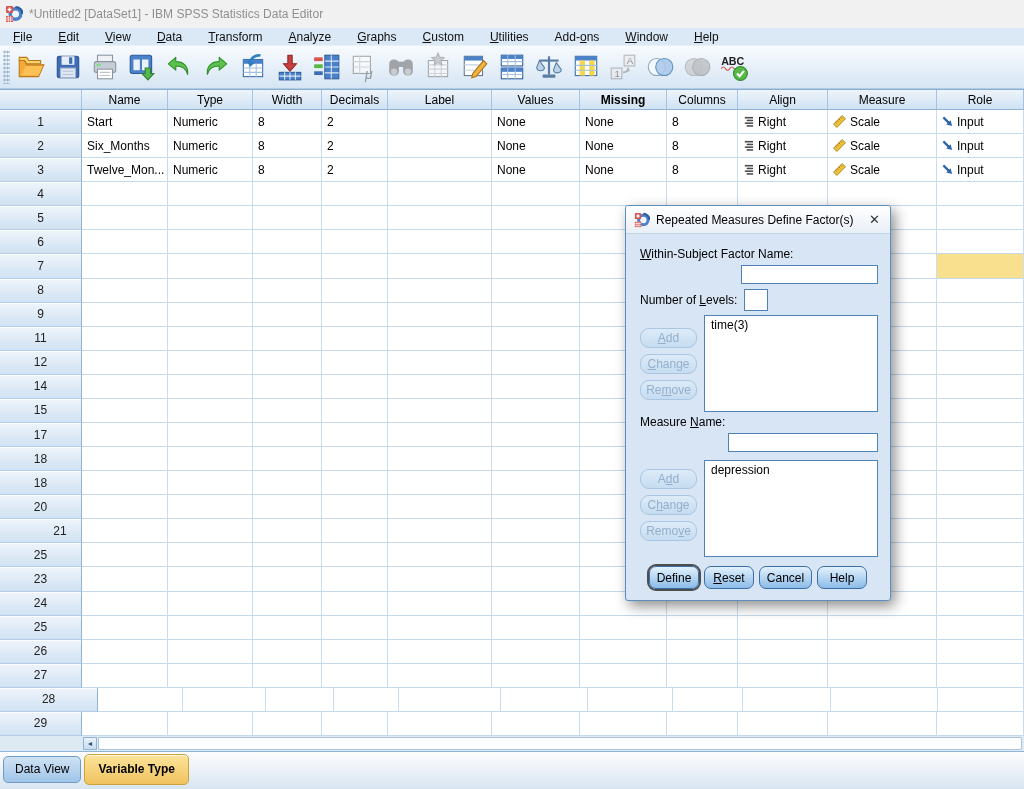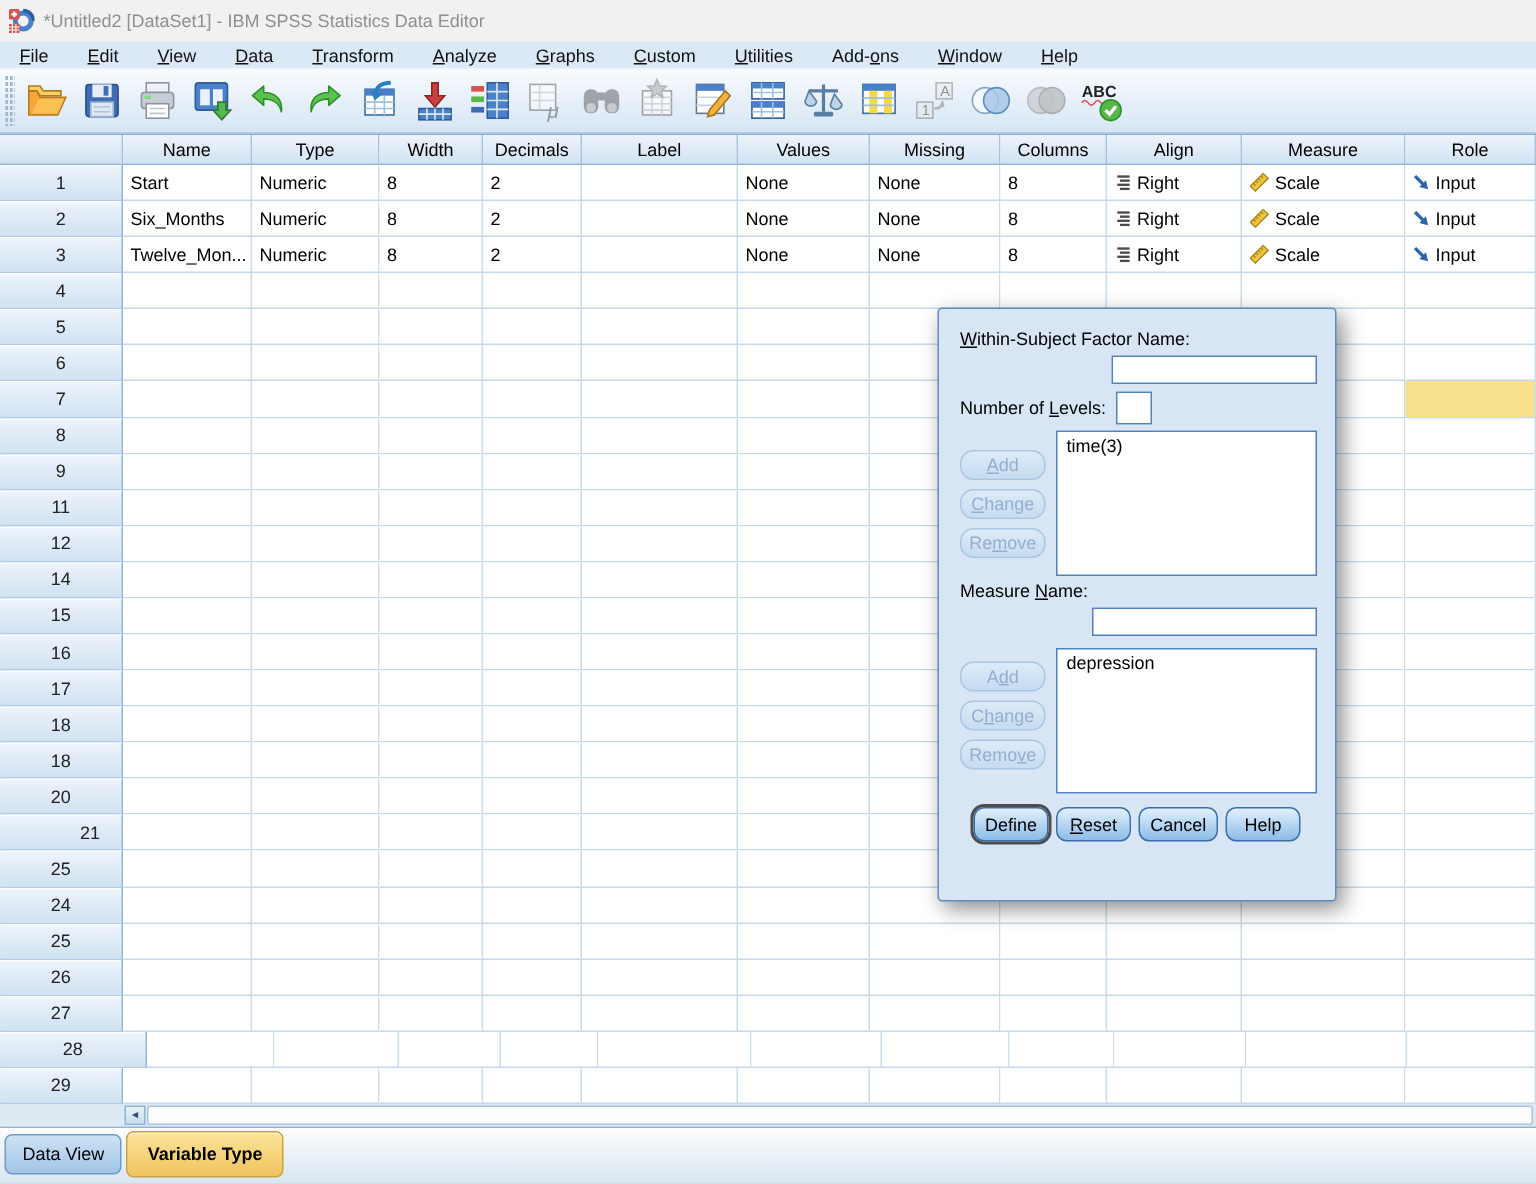--- a/index.html
+++ b/index.html
@@ -293,21 +293,21 @@
 
   <div class="sheet">
     <div class="hdr-row">
         <div class="corner-cell" style="width: 82px;"></div>
         <div class="hdr-cell" style="width: 86px;">Name</div>
         <div class="hdr-cell" style="width: 85px;">Type</div>
         <div class="hdr-cell" style="width: 69px;">Width</div>
         <div class="hdr-cell" style="width: 66px;">Decimals</div>
         <div class="hdr-cell" style="width: 104px;">Label</div>
         <div class="hdr-cell" style="width: 88px;">Values</div>
-        <div class="hdr-cell" style="width: 87px;">Missing</div>
+        <div class="hdr-cell" style="width: 87px; font-weight: bold;">Missing</div>
         <div class="hdr-cell" style="width: 71px;">Columns</div>
         <div class="hdr-cell" style="width: 90px;">Align</div>
         <div class="hdr-cell" style="width: 109px;">Measure</div>
         <div class="hdr-cell" style="width: 87px;">Role</div>
       </div>
     <div class="grid">
         <div class="grid-row">
           <div class="rownum-cell" style="width: 82px;">1</div>
           <div class="cell" style="width: 86px;">Start</div>
           <div class="cell" style="width: 85px;">Numeric</div>
@@ -573,34 +573,20 @@
           <div class="cell" style="width: 66px;"></div>
           <div class="cell" style="width: 104px;"></div>
           <div class="cell" style="width: 88px;"></div>
           <div class="cell" style="width: 87px;"></div>
           <div class="cell" style="width: 71px;"></div>
           <div class="cell" style="width: 90px;"></div>
           <div class="cell" style="width: 109px;"></div>
           <div class="cell" style="width: 87px;"></div>
         </div>
         <div class="grid-row">
-          <div class="rownum-cell" style="width: 82px;">16</div>
-          <div class="cell" style="width: 86px;"></div>
-          <div class="cell" style="width: 85px;"></div>
-          <div class="cell" style="width: 69px;"></div>
-          <div class="cell" style="width: 66px;"></div>
-          <div class="cell" style="width: 104px;"></div>
-          <div class="cell" style="width: 88px;"></div>
-          <div class="cell" style="width: 87px;"></div>
-          <div class="cell" style="width: 71px;"></div>
-          <div class="cell" style="width: 90px;"></div>
-          <div class="cell" style="width: 109px;"></div>
-          <div class="cell" style="width: 87px;"></div>
-        </div>
-        <div class="grid-row">
           <div class="rownum-cell" style="width: 82px;">17</div>
           <div class="cell" style="width: 86px;"></div>
           <div class="cell" style="width: 85px;"></div>
           <div class="cell" style="width: 69px;"></div>
           <div class="cell" style="width: 66px;"></div>
           <div class="cell" style="width: 104px;"></div>
           <div class="cell" style="width: 88px;"></div>
           <div class="cell" style="width: 87px;"></div>
           <div class="cell" style="width: 71px;"></div>
           <div class="cell" style="width: 90px;"></div>
@@ -658,20 +644,34 @@
           <div class="cell" style="width: 104px;"></div>
           <div class="cell" style="width: 88px;"></div>
           <div class="cell" style="width: 87px;"></div>
           <div class="cell" style="width: 71px;"></div>
           <div class="cell" style="width: 90px;"></div>
           <div class="cell" style="width: 109px;"></div>
           <div class="cell" style="width: 87px;"></div>
         </div>
         <div class="grid-row">
           <div class="rownum-cell" style="width: 82px;">25</div>
+          <div class="cell" style="width: 86px;"></div>
+          <div class="cell" style="width: 85px;"></div>
+          <div class="cell" style="width: 69px;"></div>
+          <div class="cell" style="width: 66px;"></div>
+          <div class="cell" style="width: 104px;"></div>
+          <div class="cell" style="width: 88px;"></div>
+          <div class="cell" style="width: 87px;"></div>
+          <div class="cell" style="width: 71px;"></div>
+          <div class="cell" style="width: 90px;"></div>
+          <div class="cell" style="width: 109px;"></div>
+          <div class="cell" style="width: 87px;"></div>
+        </div>
+        <div class="grid-row">
+          <div class="rownum-cell" style="width: 82px;">23</div>
           <div class="cell" style="width: 86px;"></div>
           <div class="cell" style="width: 85px;"></div>
           <div class="cell" style="width: 69px;"></div>
           <div class="cell" style="width: 66px;"></div>
           <div class="cell" style="width: 104px;"></div>
           <div class="cell" style="width: 88px;"></div>
           <div class="cell" style="width: 87px;"></div>
           <div class="cell" style="width: 71px;"></div>
           <div class="cell" style="width: 90px;"></div>
           <div class="cell" style="width: 109px;"></div>
@@ -768,20 +768,35 @@
     <button class="left-btn">◄</button>
     <div class="thumb"></div>
   </div>
 
   <div class="tabstrip">
       <div class="tab inactive">Data View</div>
       <div class="tab active">Variable Type</div>
     </div>
 
   <div class="dialog">
+    <div class="dlg-title">
+      <span class="dlg-icon">
+        <svg viewBox="0 0 18 18" width="16" height="16">
+            <circle cx="10.5" cy="9" r="7" fill="#4a81c9"></circle>
+            <circle cx="10.5" cy="9" r="3.6" fill="#eef4fb"></circle>
+            <path d="M10.5 2 a7 7 0 0 1 7 7" stroke="#2c5b9b" stroke-width="2.2" fill="none"></path>
+            <rect x="1" y="1" width="7" height="7" rx="1" fill="#d9534f"></rect>
+            <path d="M2.6 4.5 h3.8 M4.5 2.6 v3.8" stroke="#fff" stroke-width="1.5"></path>
+            <rect x="1" y="11" width="7" height="6" fill="#d9534f"></rect>
+            <path d="M1 13 h7 M1 15 h7 M3.3 11 v6 M5.6 11 v6" stroke="#fff" stroke-width=".7"></path>
+          </svg>
+      </span>
+      <span class="dlg-title-text">Repeated Measures Define Factor(s)</span>
+      <button class="dlg-close">✕</button>
+    </div>
     <div class="dlg-body">
       <span class="dlg-label" style="left:14px; top:13px;"><u>W</u>ithin-Subject Factor Name:</span>
       <input class="dlg-input" style="left: 115px; top: 31px; width: 137px; height: 19px;" value="">
       <span class="dlg-label" style="left:14px; top:59px;">Number of <u>L</u>evels:</span>
       <input class="dlg-input" style="left: 118px; top: 55px; width: 24px; height: 22px;" value="">
       <div class="dlg-list" style="left:78px; top:81px; width:174px; height:97px;">
           <div class="list-item">time(3)</div>
         </div>
       <div id="factor-btns">
           <button class="dlg-btn dis" disabled="" style="top: 94px;"><u>A</u>dd</button>

